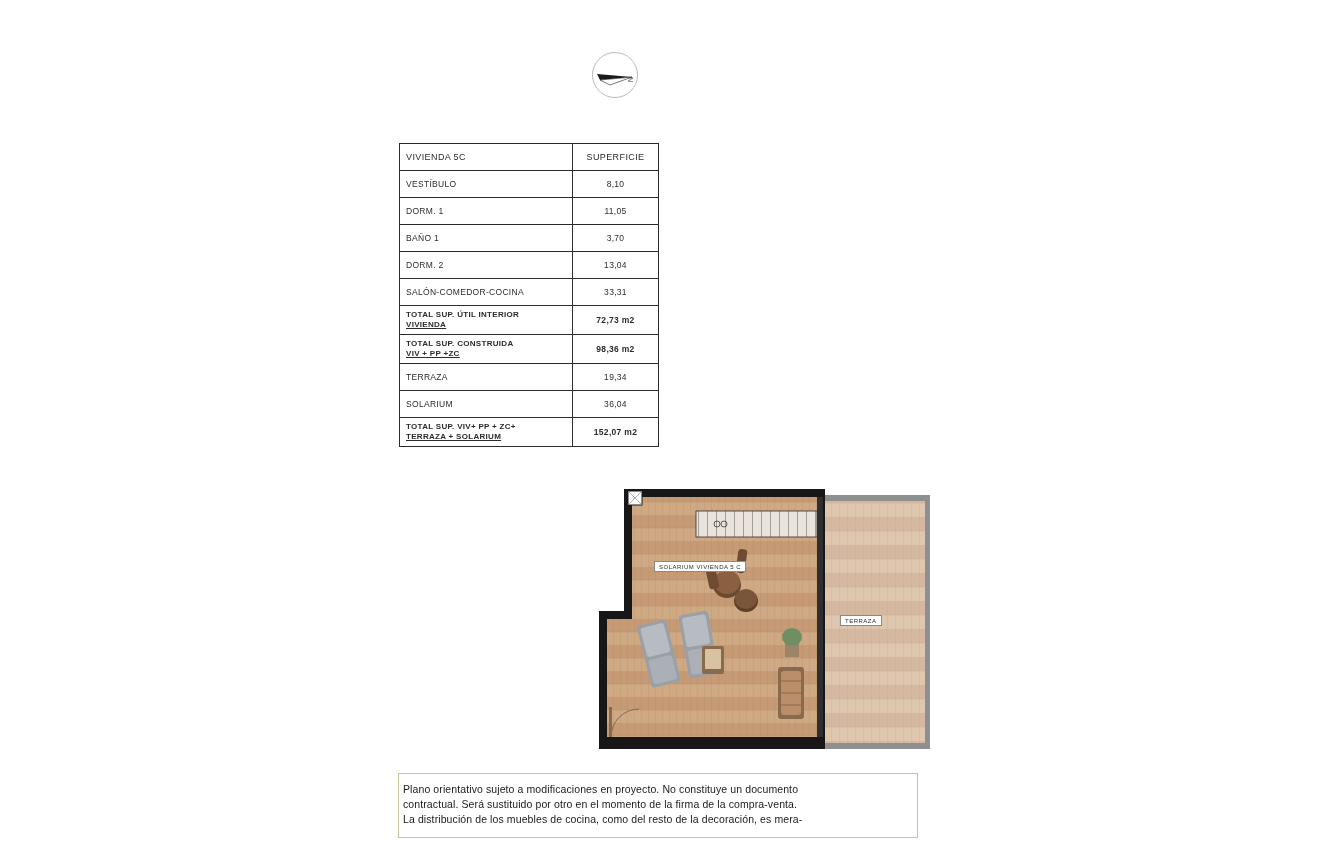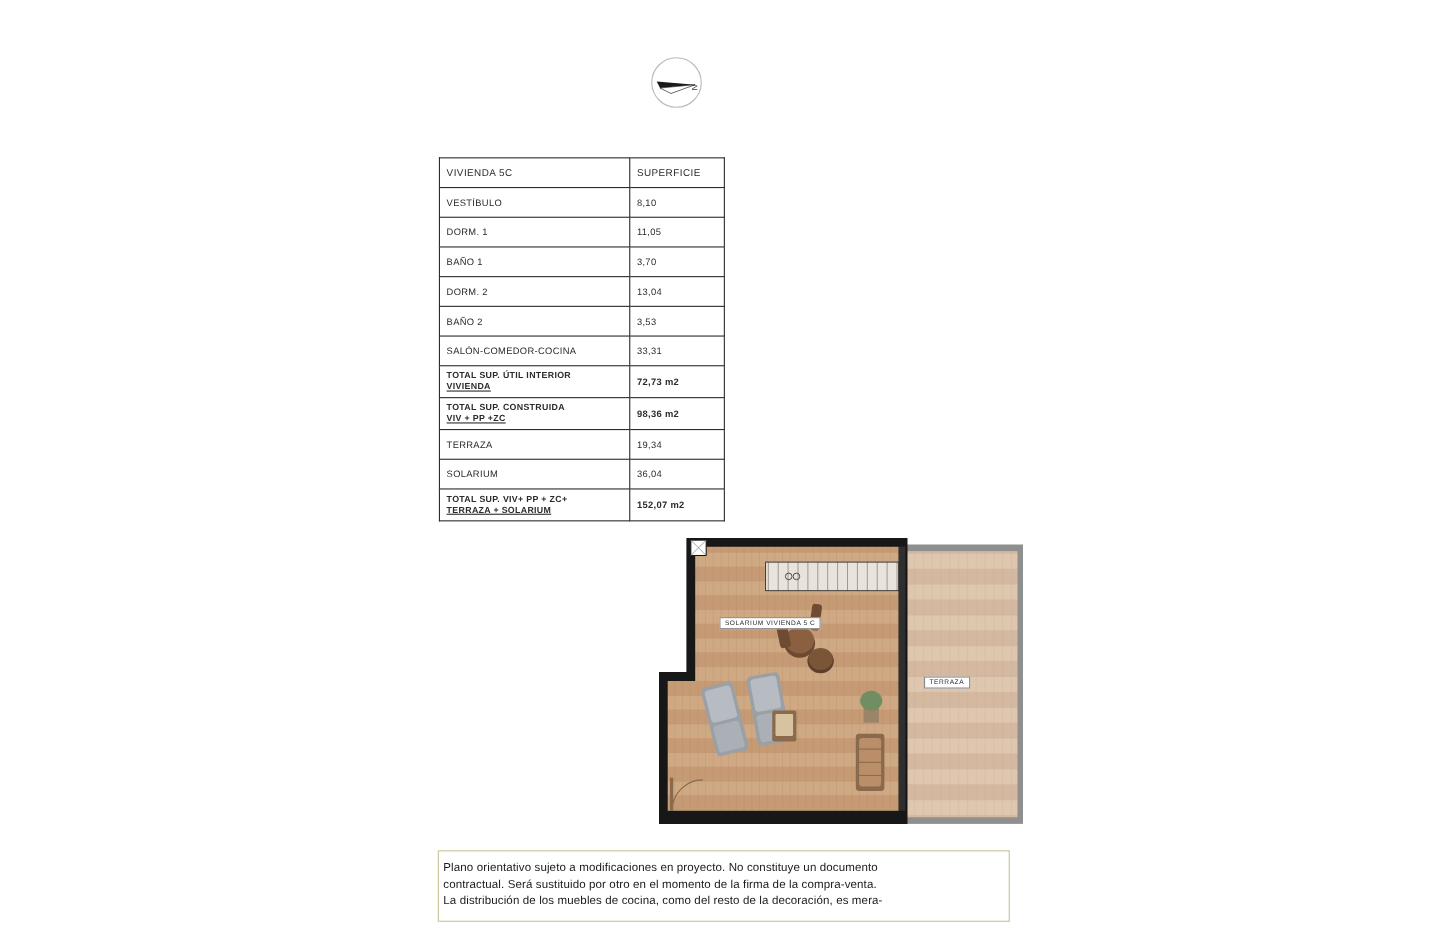--- a/index.html
+++ b/index.html
@@ -55,20 +55,21 @@
     padding: 4px 6px;
     font-size: 8.5px;
     letter-spacing: 0.3px;
     color: #2b2b2b;
     height: 18px;
     vertical-align: middle;
   }
   #area-table td.label { width: 160px; }
   #area-table td.value {
     width: 73px;
+    text-align: center;
     margin-left: 40px;
   }
   #area-table tr.header td {
     font-weight: normal;
     font-size: 9px;
     letter-spacing: 0.4px;
   }
   #area-table tr.total td.label {
     font-weight: bold;
     font-size: 8px;
@@ -155,24 +156,20 @@
       <td class="label">DORM. 1</td>
       <td class="value">11,05</td>
     </tr>
     <tr>
       <td class="label">BAÑO 1</td>
       <td class="value">3,70</td>
     </tr>
     <tr>
       <td class="label">DORM. 2</td>
       <td class="value">13,04</td>
-    </tr>
-    <tr>
-      <td class="label">BAÑO 2</td>
-      <td class="value">3,53</td>
     </tr>
     <tr>
       <td class="label">SALÓN-COMEDOR-COCINA</td>
       <td class="value">33,31</td>
     </tr>
 
     <tr class="total">
       <td class="label">
         <span>TOTAL SUP. ÚTIL INTERIOR</span>
         <span class="l2">VIVIENDA</span>

